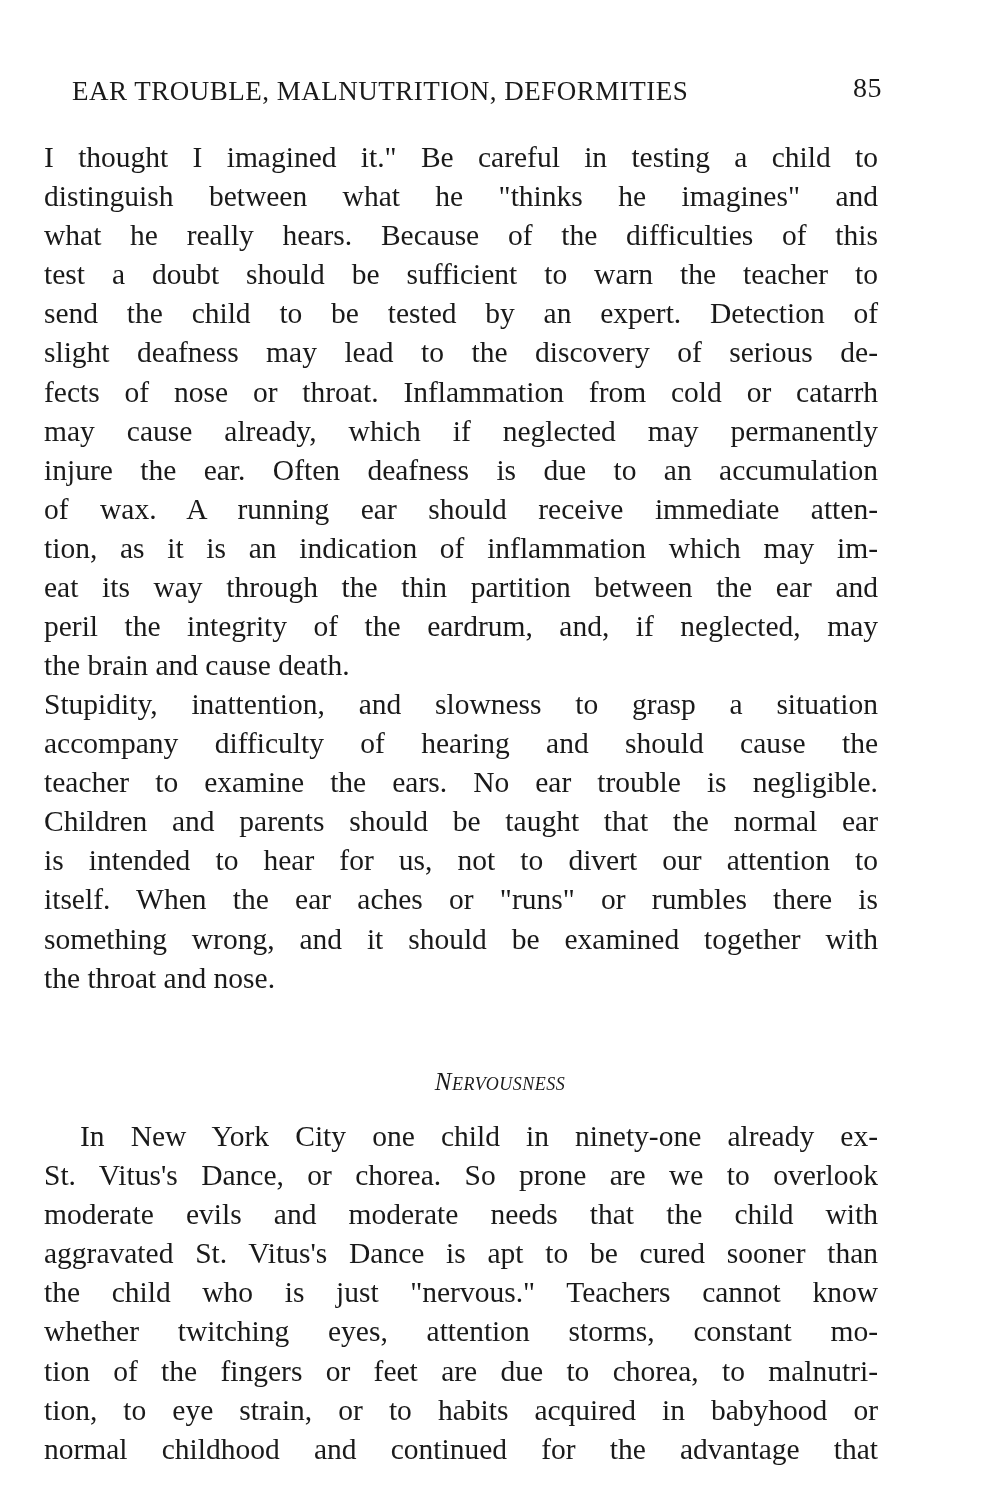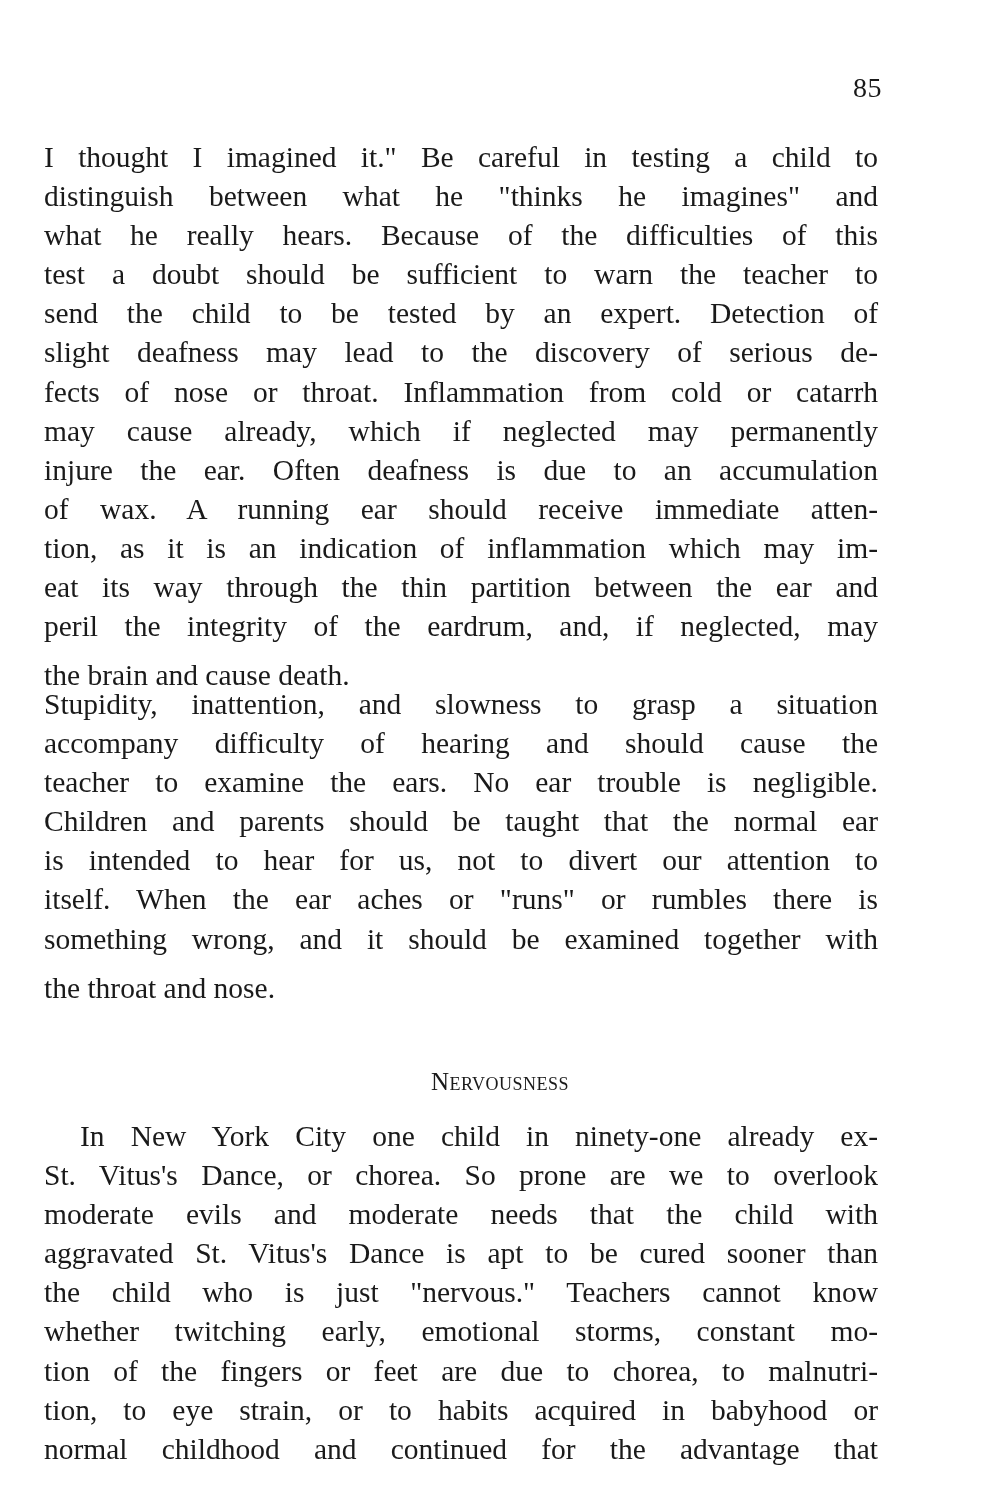--- a/index.html
+++ b/index.html
@@ -8,31 +8,32 @@
     font-family: "Liberation Serif", "DejaVu Serif", serif;
     color: #1a1a1a;
   }
   .header {
     position: absolute; top: 76px; left: 72px; width: 810px;
     font-size: 27px; letter-spacing: 0.5px; white-space: nowrap;
   }
   .header .page-no { position: absolute; right: 0; top: -4px; font-size: 28px; }
   .body-text { position: absolute; left: 44px; width: 834px; font-size: 29.5px; line-height: 39.1px; }
   .line { display: block; text-align: justify; text-align-last: justify; white-space: nowrap; height: 39.1px; }
-  .line.last { text-align-last: left; margin-top: 10px; }
+  .line.last { text-align-last: left; }
   .line.indent { padding-left: 36px; }
   .section-heading {
     position: absolute; top: 1068px; left: 0; width: 1000px; text-align: center;
-    font-size: 25px; letter-spacing: 0.5px; font-variant: small-caps;
+    font-size: 25px; letter-spacing: 0.5px; font-variant: small-caps; font-style: italic;
   }
 </style>
 </head>
 <body>
 
 <div class="header">
+  <span>EAR TROUBLE, MALNUTRITION, DEFORMITIES</span>
   <span class="page-no">85</span>
 </div>
 
 <div class="body-text" style="top:138px;">
   <span class="line">I thought I imagined it."  Be careful in testing a child to</span>
   <span class="line">distinguish between what he "thinks he imagines" and</span>
   <span class="line">what he really hears. Because of the difficulties of this</span>
   <span class="line">test a doubt should be sufficient to warn the teacher to</span>
   <span class="line">send the child to be tested by an expert. Detection of</span>
   <span class="line">slight deafness may lead to the discovery of serious de-</span>
@@ -58,17 +59,17 @@
 </div>
 
 <div class="section-heading">Nervousness</div>
 
 <div class="body-text" style="top:1117px;">
   <span class="line indent">In New York City one child in ninety-one already ex-</span>
   <span class="line">St. Vitus's Dance, or chorea. So prone are we to overlook</span>
   <span class="line">moderate evils and moderate needs that the child with</span>
   <span class="line">aggravated St. Vitus's Dance is apt to be cured sooner than</span>
   <span class="line">the child who is just "nervous." Teachers cannot know</span>
-  <span class="line">whether twitching early, emotional storms, constant mo-</span>
+  <span class="line">whether twitching eyes, attention storms, constant mo-</span>
   <span class="line">tion of the fingers or feet are due to chorea, to malnutri-</span>
   <span class="line">tion, to eye strain, or to habits acquired in babyhood or</span>
   <span class="line">normal childhood and continued for the advantage that</span>
 </div>
 
 </body></html>

